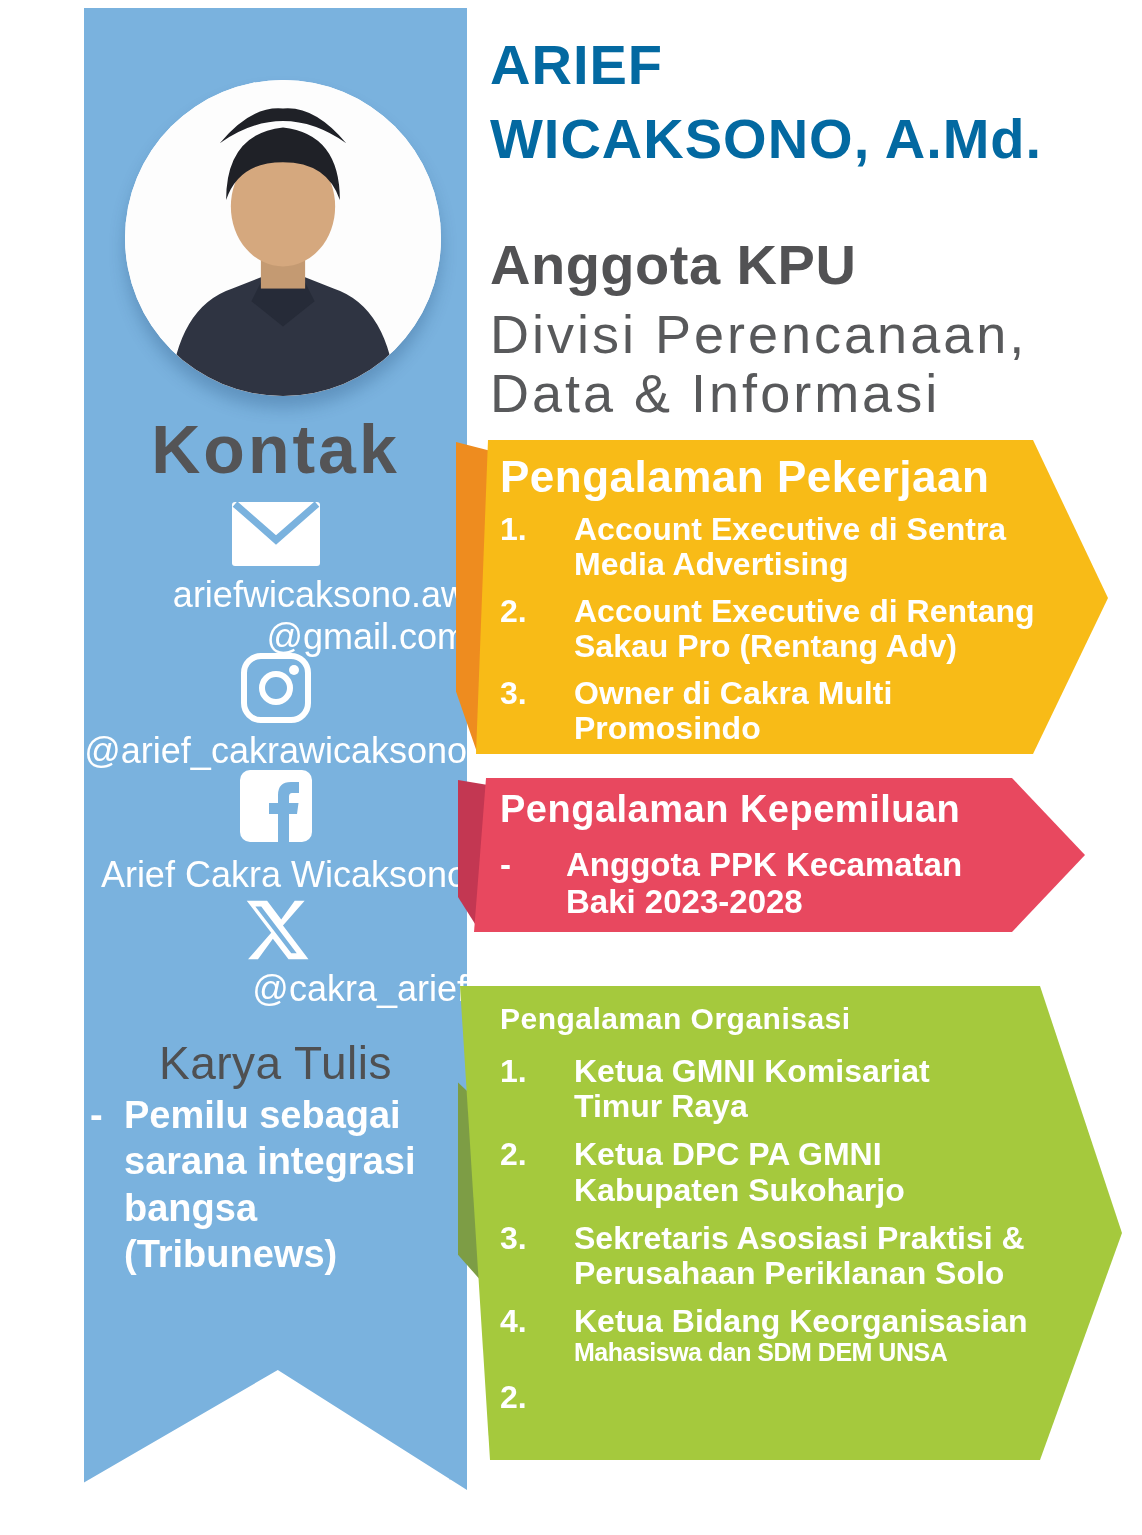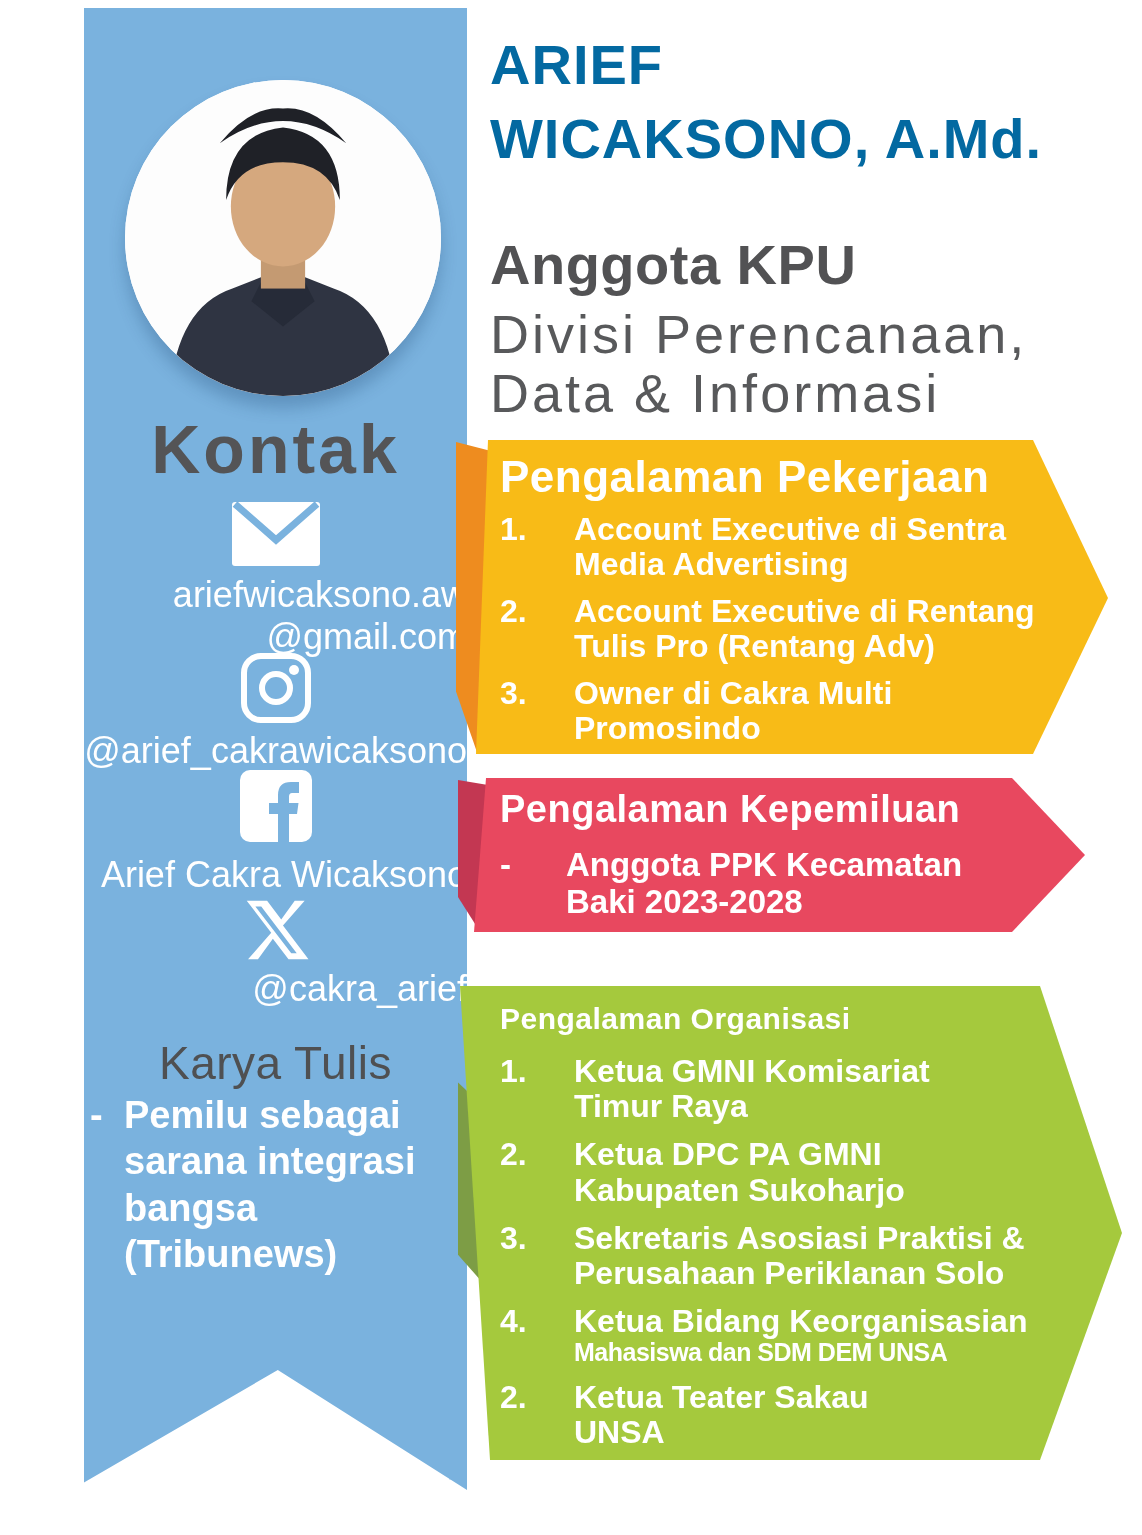--- a/index.html
+++ b/index.html
@@ -184,21 +184,21 @@
           <span class="num">1.</span>
           <span class="txt">
               <span class="l">Account Executive di Sentra</span>
               <span class="l">Media Advertising</span>
             </span>
         </div>
         <div class="item">
           <span class="num">2.</span>
           <span class="txt">
               <span class="l">Account Executive di Rentang</span>
-              <span class="l">Tulis Pro (Rentang Adv)</span>
+              <span class="l">Sakau Pro (Rentang Adv)</span>
             </span>
         </div>
         <div class="item">
           <span class="num">3.</span>
           <span class="txt">
               <span class="l">Owner di Cakra Multi</span>
               <span class="l">Promosindo</span>
             </span>
         </div>
       </div>
@@ -249,22 +249,18 @@
         </div>
         <div class="item">
           <span class="num">4.</span>
           <span class="txt">
               <span class="l">Ketua Bidang Keorganisasian</span>
               <span class="l tight">Mahasiswa dan SDM DEM UNSA</span>
             </span>
         </div>
         <div class="item">
           <span class="num">2.</span>
-          <span class="txt">
-              <span class="l">Ketua Teater Sakau</span>
-              <span class="l">UNSA</span>
-            </span>
         </div>
       </div>
     </div>
   </div>
 
 </div>
 
 </body></html>

